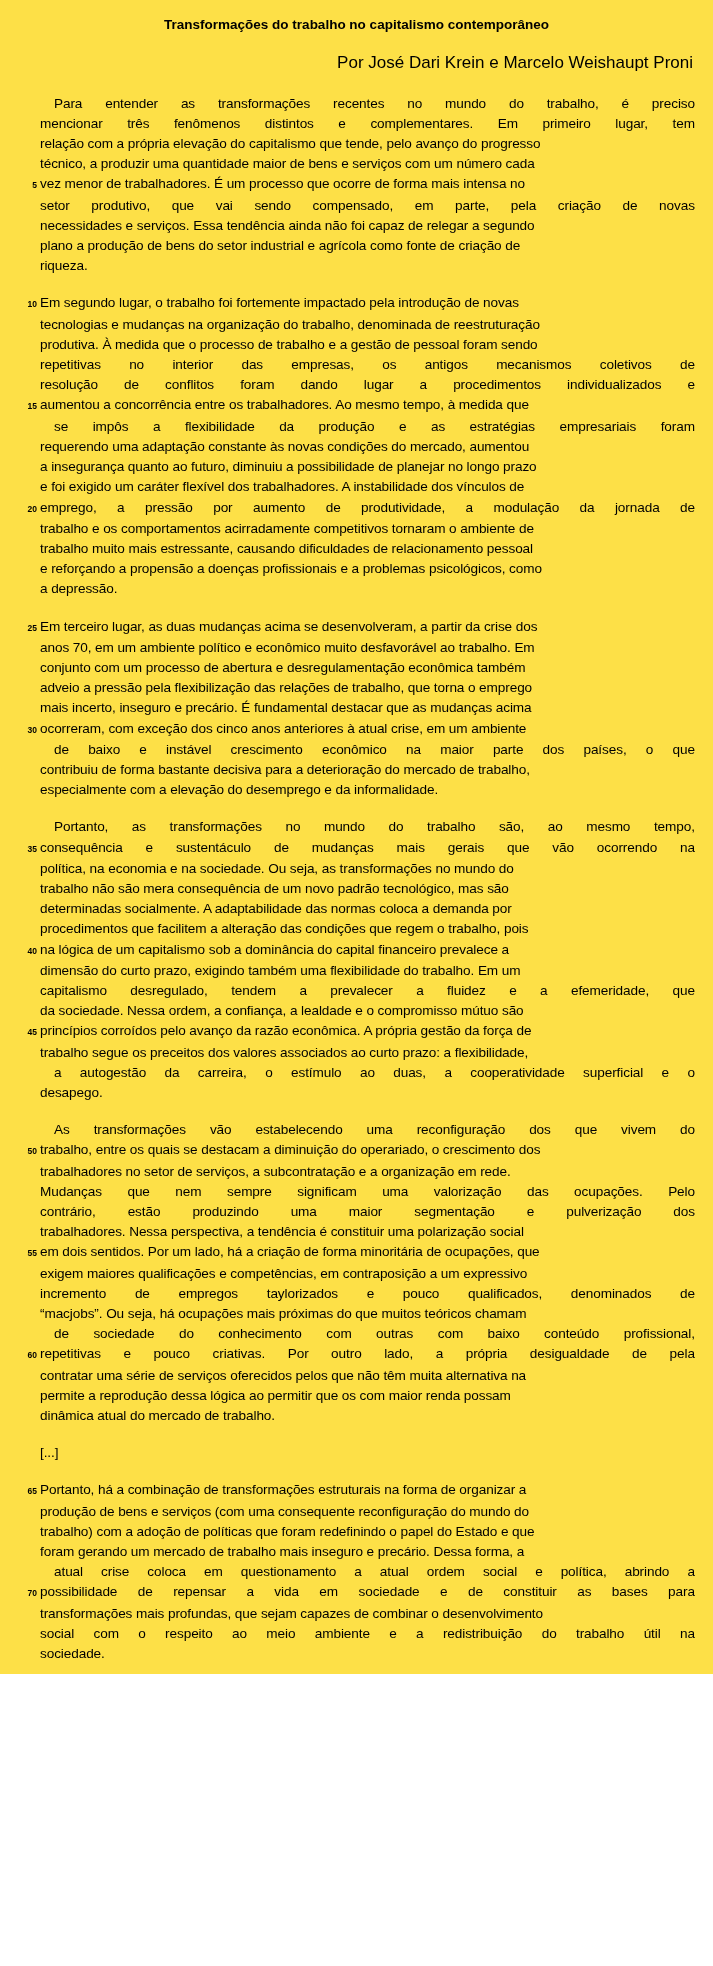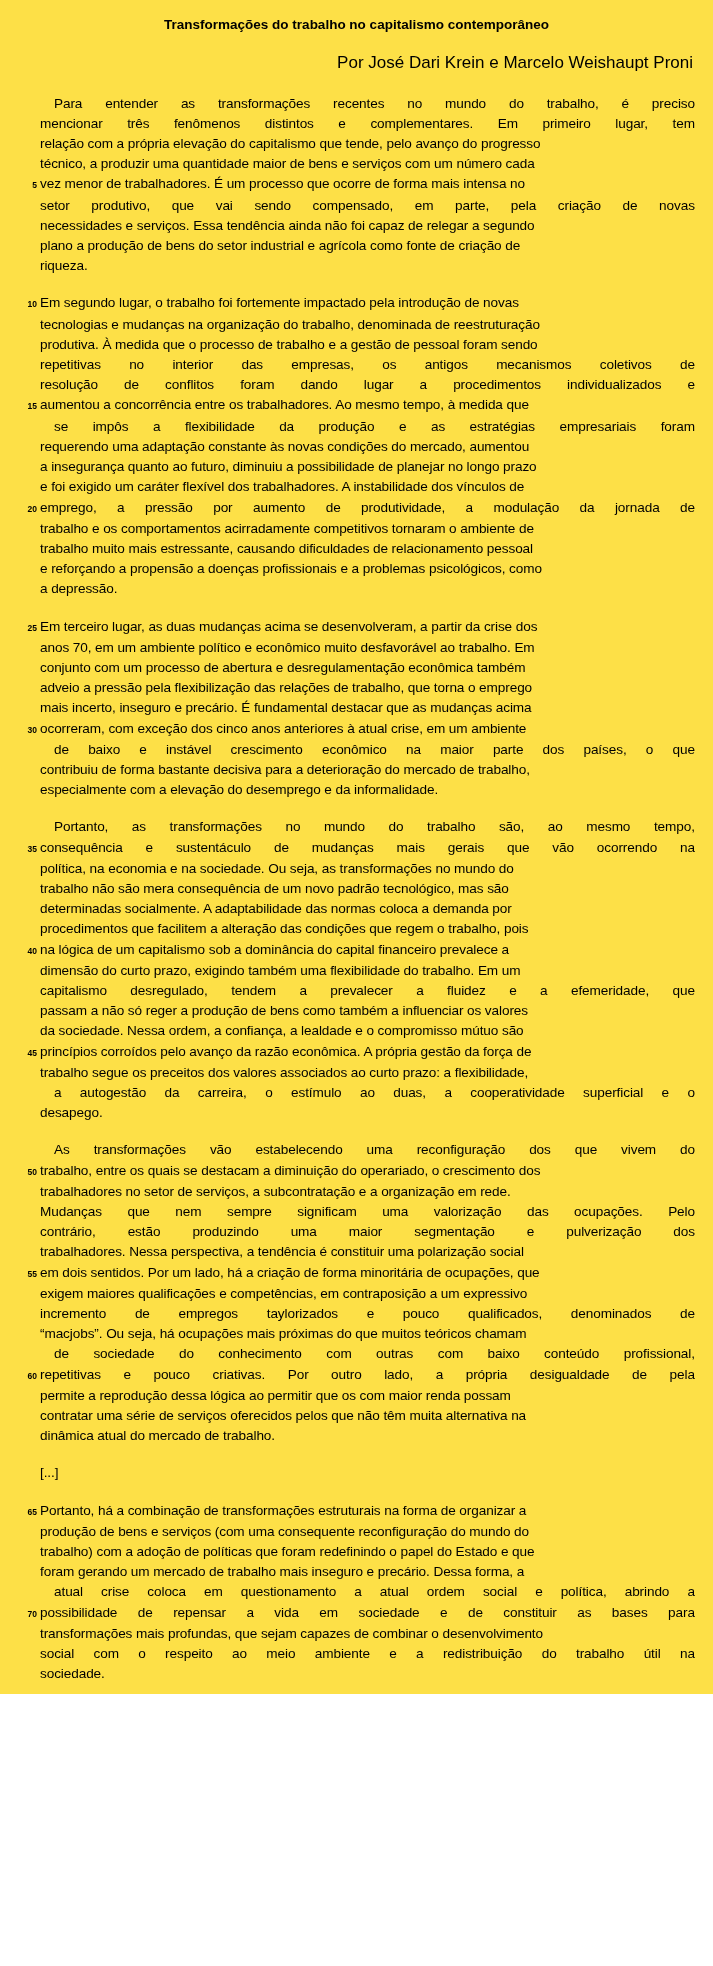--- a/index.html
+++ b/index.html
@@ -415,24 +415,20 @@
             <span>a</span>
             <span>fluidez</span>
             <span>e</span>
             <span>a</span>
             <span>efemeridade,</span>
             <span>que</span>
           </span>
         </div>
         <div class="tline">
           <span class="lno"></span>
-          <span class="ltxt last">passam a não só reger a produção de bens como também a influenciar os valores</span>
-        </div>
-        <div class="tline">
-          <span class="lno"></span>
           <span class="ltxt last">da sociedade. Nessa ordem, a confiança, a lealdade e o compromisso mútuo são</span>
         </div>
         <div class="tline">
           <span class="lno">45</span>
           <span class="ltxt last">princípios corroídos pelo avanço da razão econômica. A própria gestão da força de</span>
         </div>
         <div class="tline">
           <span class="lno"></span>
           <span class="ltxt last">trabalho segue os preceitos dos valores associados ao curto prazo: a flexibilidade,</span>
         </div>
@@ -569,25 +565,25 @@
             <span>lado,</span>
             <span>a</span>
             <span>própria</span>
             <span>desigualdade</span>
             <span>de</span>
             <span>pela</span>
           </span>
         </div>
         <div class="tline">
           <span class="lno"></span>
+          <span class="ltxt last">contratar uma série de serviços oferecidos pelos que não têm muita alternativa na</span>
+        </div>
+        <div class="tline">
+          <span class="lno"></span>
           <span class="ltxt last">permite a reprodução dessa lógica ao permitir que os com maior renda possam</span>
-        </div>
-        <div class="tline">
-          <span class="lno"></span>
-          <span class="ltxt last">contratar uma série de serviços oferecidos pelos que não têm muita alternativa na</span>
         </div>
         <div class="tline">
           <span class="lno"></span>
           <span class="ltxt last">dinâmica atual do mercado de trabalho.</span>
         </div>
       </div>
       <div class="para">
         <div class="tline">
           <span class="lno"></span>
           <span class="ltxt last">[...]</span>

